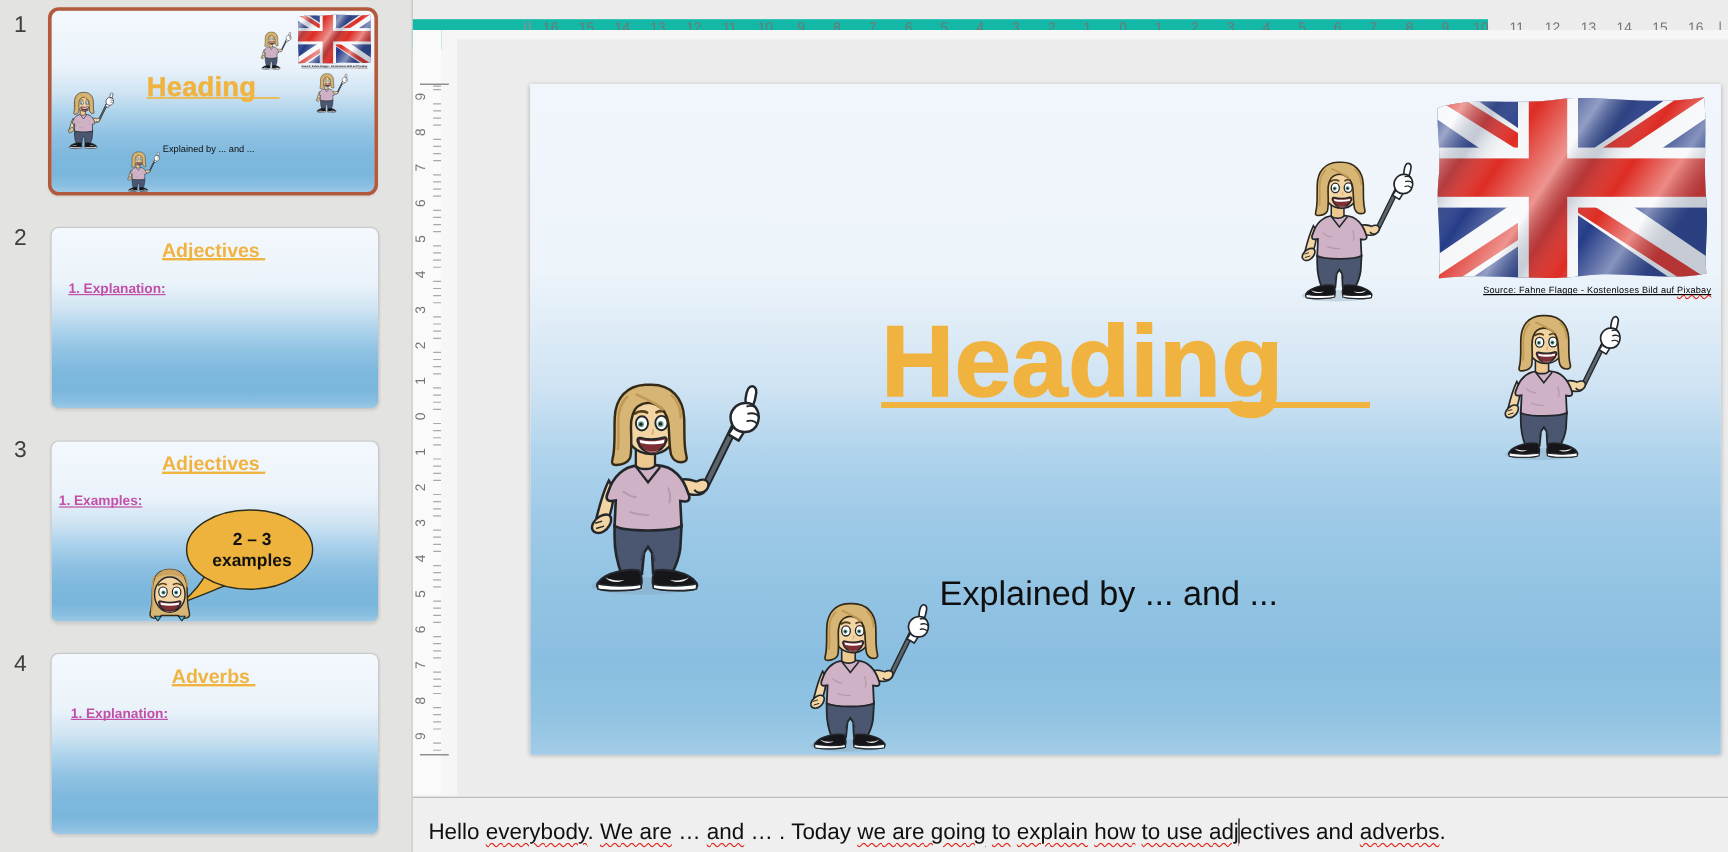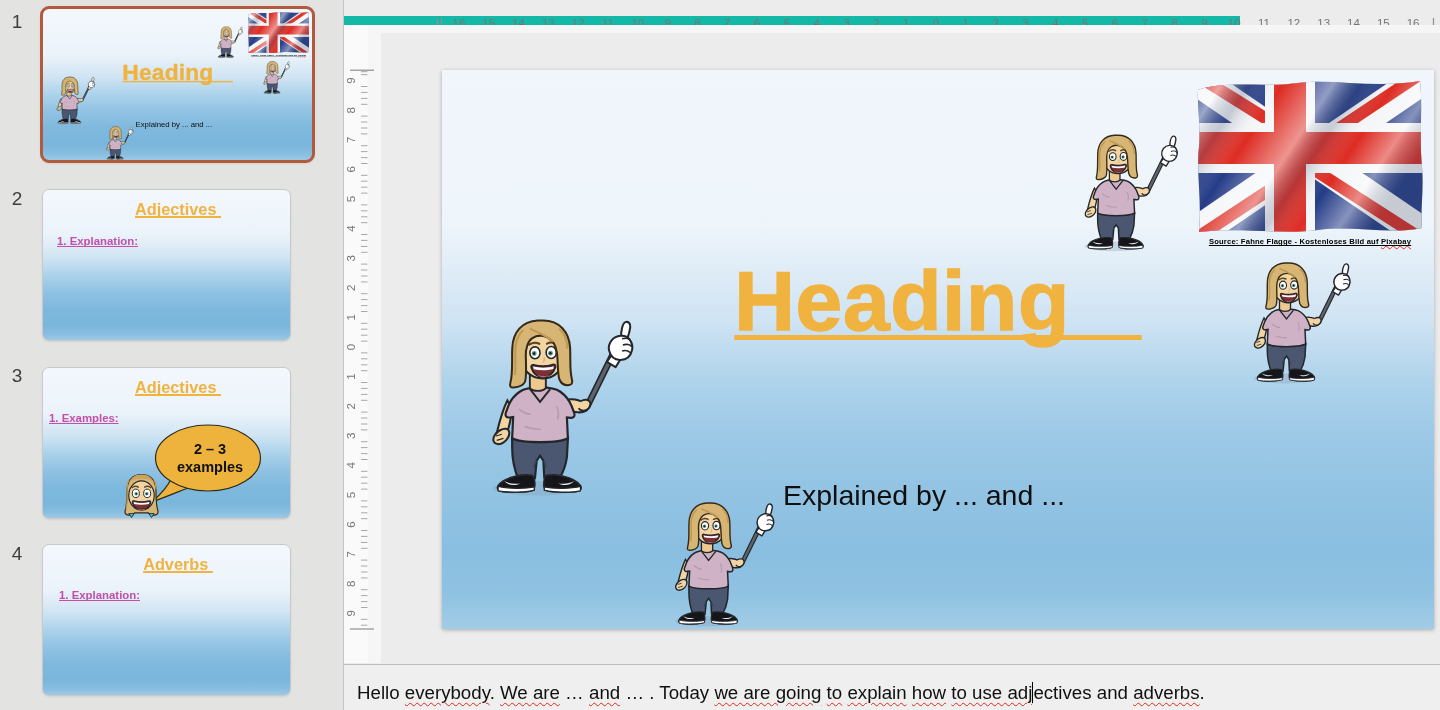--- a/index.html
+++ b/index.html
@@ -1,18 +1,18 @@
 <!DOCTYPE html>
 <html><head><meta charset="utf-8">
 <style>
   * { margin:0; padding:0; box-sizing:border-box; }
   html,body { width:1440px; height:710px; overflow:hidden; font-family:"Liberation Sans", sans-serif; background:#ececec; }
   #sidebar { position:absolute; left:0; top:0; width:344px; height:710px; background:#e3e3e1; border-right:1px solid #c6c6c6; }
   .snum { position:absolute; left:8px; width:18px; text-align:center; font-size:19px; color:#3e3e3e; }
-  .thumb { position:absolute; left:42px; width:249px; height:152px; border-radius:7px; border:1px solid #c9c9c9;
+  .thumb { position:absolute; left:42px; width:274px; height:152px; border-radius:7px; border:1px solid #c9c9c9;
            background:linear-gradient(180deg,#f3f8fd 0%,#ebf3fa 30%,#d0e4f3 45%,#abd2eb 57%,#90c2e3 68%,#7eb8dd 80%,#7ab6dc 90%,#88bee0 96%,#9cc9e6 100%);
            box-shadow:0 1px 2px rgba(0,0,0,0.08); overflow:hidden; }
   .mthumb { position:absolute; inset:0; }
   #topruler { position:absolute; left:344px; top:16px; width:896px; height:25px; background:#14b8a6; }
   #vruler { position:absolute; left:344px; top:25px; width:24px; height:638px; background:#fafafa; }
   #canvas { position:absolute; left:368px; top:25px; width:1072px; height:638px; background:#f6f6f6; }
   #workgray { position:absolute; left:13px; top:8px; width:1059px; height:630px; background:#ececec; }
   #slide { position:absolute; left:442px; top:70px; width:992px; height:559px;
             background:linear-gradient(180deg,#f1f6fc 0%,#edf4fa 28%,#cfe3f3 45%,#b0d4ec 55%,#9dc9e7 65%,#92c3e3 76%,#8abee0 86%,#90c3e2 94%,#a2cce7 100%);
             box-shadow:0 1px 4px rgba(0,0,0,0.28); }
@@ -454,21 +454,21 @@
       <line x1="17" y1="600.2" x2="23.5" y2="600.2" stroke="#a8a8a8" stroke-width="1"></line>
     </svg>
   </div>
 
 <div id="slide">
     <div style="position:absolute;left:0;top:189px;width:992px;text-align:center;font-size:84px;font-weight:bold;line-height:1;color:#f1b33f;white-space:pre;-webkit-text-stroke:1.4px #f1b33f;letter-spacing:0.6px"><span style="text-decoration:underline;text-decoration-thickness:4.5px;text-underline-offset:5px;text-decoration-skip-ink:none">Heading&nbsp;&nbsp;&nbsp;</span></div>
     <div style="position:absolute;left:0;top:410px;width:964px;text-align:center;font-size:28.5px;color:#0f0f0f;line-height:1.1">Explained by ... and ...</div>
     <svg style="position:absolute;left:751px;top:7px" width="232" height="158">
       <use href="#flag"></use>
     </svg>
-    <div style="position:absolute;left:752px;top:167px;width:232px;text-align:center;font-size:7.6px;font-weight:bold;color:#000;letter-spacing:0.2px"><span style="text-decoration:underline;text-decoration-skip-ink:none">Source: Fahne Flagge - Kostenloses Bild auf <span style="text-decoration:underline wavy #e02b20 1px;">Pixabay</span></span></div>
+    <div style="position:absolute;left:752px;top:167px;width:232px;text-align:right;font-size:7.6px;font-weight:normal;color:#000;letter-spacing:0.2px"><span style="text-decoration:underline;text-decoration-skip-ink:none">Source: Fahne Flagge - Kostenloses Bild auf <span style="text-decoration:underline wavy #e02b20 1px;">Pixabay</span></span></div>
     <svg style="position:absolute;left:639px;top:64px;overflow:visible" width="102" height="117">
       <use href="#char"></use>
     </svg>
     <svg style="position:absolute;left:45px;top:249px;overflow:visible" width="154" height="176">
       <use href="#char"></use>
     </svg>
     <svg style="position:absolute;left:229px;top:432px;overflow:visible" width="109" height="124">
       <use href="#char"></use>
     </svg>
     <svg style="position:absolute;left:808px;top:192px;overflow:visible" width="106" height="121">

